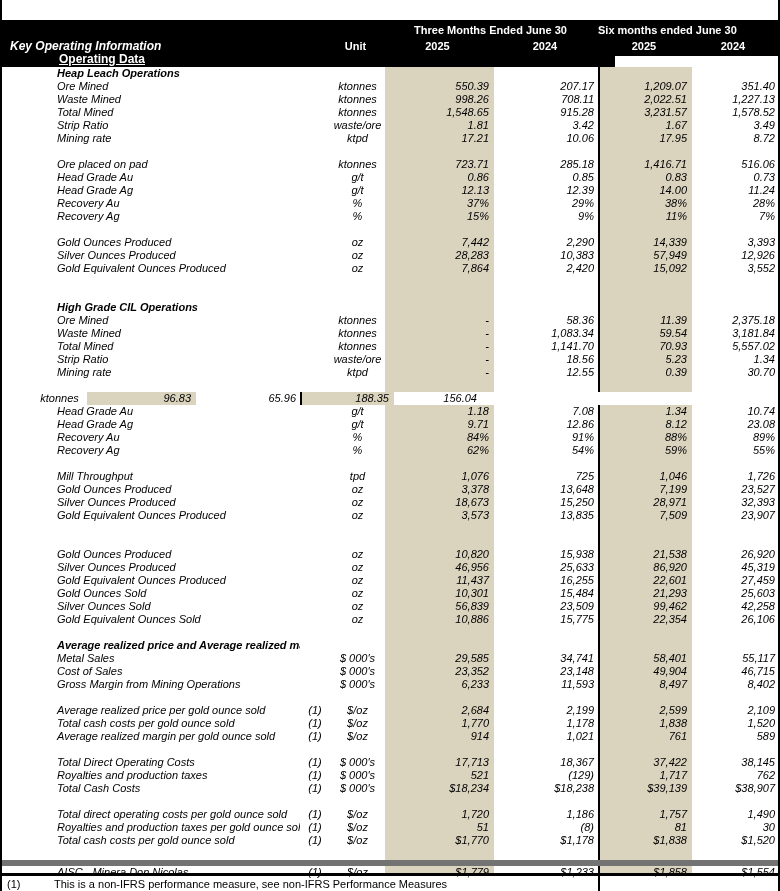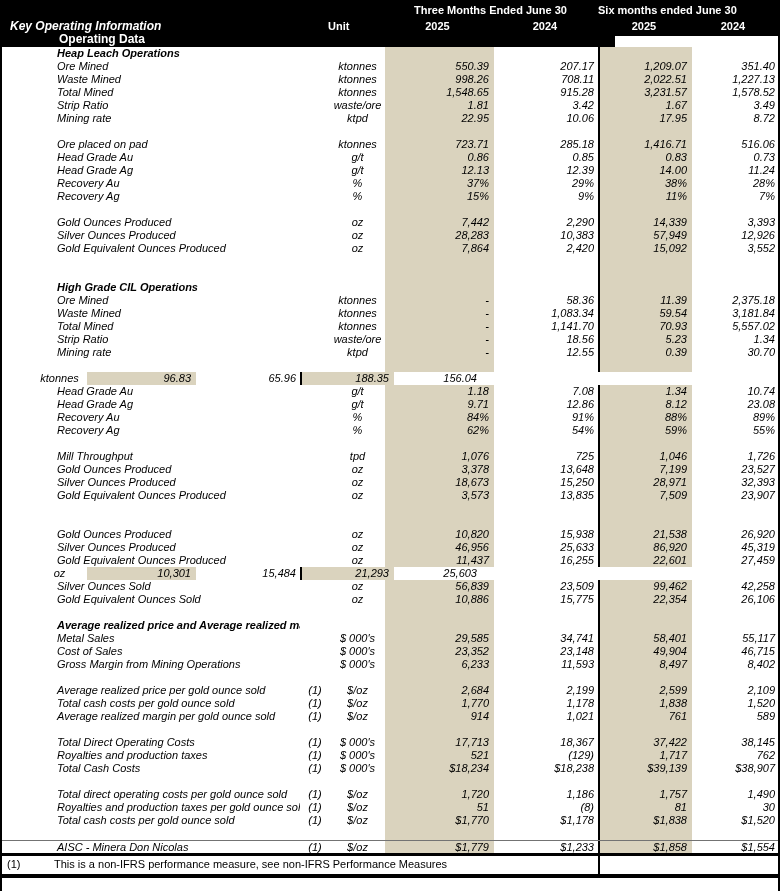--- a/index.html
+++ b/index.html
@@ -10,38 +10,38 @@
     position: relative;
     width: 780px;
     height: 891px;
     border-left: 2px solid #000;
     border-right: 2px solid #000;
     background: #fff;
     overflow: hidden;
   }
 
   
-  .hdr { position: relative; height: 47px; background: #fff; }
+  .hdr { position: relative; height: 47px; background: #fff; margin-top: 20px; }
   .hdr-black-full { position: absolute; top: 0; left: 0; right: 0; height: 36px; background: #000; }
   .hdr-black-left { position: absolute; top: 0; left: 0; width: 613px; height: 47px; background: #000; }
   .hdr .htxt { position: absolute; color: #fff; font-weight: bold; white-space: nowrap; }
   .h-group1 { left: 381px; width: 215px; top: 4px;  text-align: center; font-size: 11px; }
   .h-group2 { left: 596px; width: 180px; top: 4px;  text-align: left; font-size: 11px; }
   .h-title  { left: 8px;   top: 19px; font-size: 12px; font-style: italic; }
-  .h-unit   { left: 326px; width: 55px;  top: 20px; text-align: left; font-size: 11px; }
+  .h-unit   { left: 326px; width: 55px;  top: 20px; text-align: center; font-size: 11px; }
   .h-y1 { left: 381px; width: 109px; top: 20px; text-align: center; font-size: 11px; }
   .h-y2 { left: 490px; width: 106px; top: 20px; text-align: center; font-size: 11px; }
   .h-y3 { left: 596px; width: 92px;  top: 20px; text-align: center; font-size: 11px; }
   .h-y4 { left: 688px; width: 86px;  top: 20px; text-align: center; font-size: 11px; }
-  .h-sub { left: 57px; top: 32px; font-size: 12px; }
+  .h-sub { left: 57px; top: 32px; font-size: 12px; text-decoration: underline; }
 
   
   .tbody { width: 776px; font-style: italic; }
   .row { display: flex; height: 13px; line-height: 13px; font-size: 11px; white-space: nowrap; }
-  .row.rule-top { border-top: 1px solid #737373; }
+  .row.rule-top { border-top: 6px solid #737373; }
   .row.section .c-label { font-weight: bold; }
   .c-label { width: 298px; padding-left: 55px; overflow: hidden; }
   .c-fn    { width: 30px;  text-align: center; }
   .c-unit  { width: 55px;  text-align: center; }
   .c-q25   { width: 109px; text-align: right; padding-right: 5px; background: var(--band, #DAD3BE); }
   .c-q24   { width: 106px; text-align: right; padding-right: 4px; border-right: 2px solid #000; }
   .c-s25   { width: 92px;  text-align: right; padding-right: 5px; background: var(--band, #DAD3BE); }
   .c-s24   { width: 86px;  text-align: right; padding-right: 3px; }
 
   
@@ -115,21 +115,21 @@
         <div class="c-unit">waste/ore</div>
         <div class="c-q25">1.81</div>
         <div class="c-q24">3.42</div>
         <div class="c-s25">1.67</div>
         <div class="c-s24">3.49</div>
       </div>
       <div class="row item">
         <div class="c-label">Mining rate</div>
         <div class="c-fn"></div>
         <div class="c-unit">ktpd</div>
-        <div class="c-q25">22.95</div>
+        <div class="c-q25">17.21</div>
         <div class="c-q24">10.06</div>
         <div class="c-s25">17.95</div>
         <div class="c-s24">8.72</div>
       </div>
       <div class="row blank">
         <div class="c-label"></div>
         <div class="c-fn"></div>
         <div class="c-unit"></div>
         <div class="c-q25"></div>
         <div class="c-q24"></div>
@@ -426,20 +426,21 @@
       <div class="row item">
         <div class="c-label">Gold Equivalent Ounces Produced</div>
         <div class="c-fn"></div>
         <div class="c-unit">oz</div>
         <div class="c-q25">11,437</div>
         <div class="c-q24">16,255</div>
         <div class="c-s25">22,601</div>
         <div class="c-s24">27,459</div>
       </div>
       <div class="row item">
+        <div class="c-label">Gold Ounces Sold</div>
         <div class="c-fn"></div>
         <div class="c-unit">oz</div>
         <div class="c-q25">10,301</div>
         <div class="c-q24">15,484</div>
         <div class="c-s25">21,293</div>
         <div class="c-s24">25,603</div>
       </div>
       <div class="row item">
         <div class="c-label">Silver Ounces Sold</div>
         <div class="c-fn"></div>

